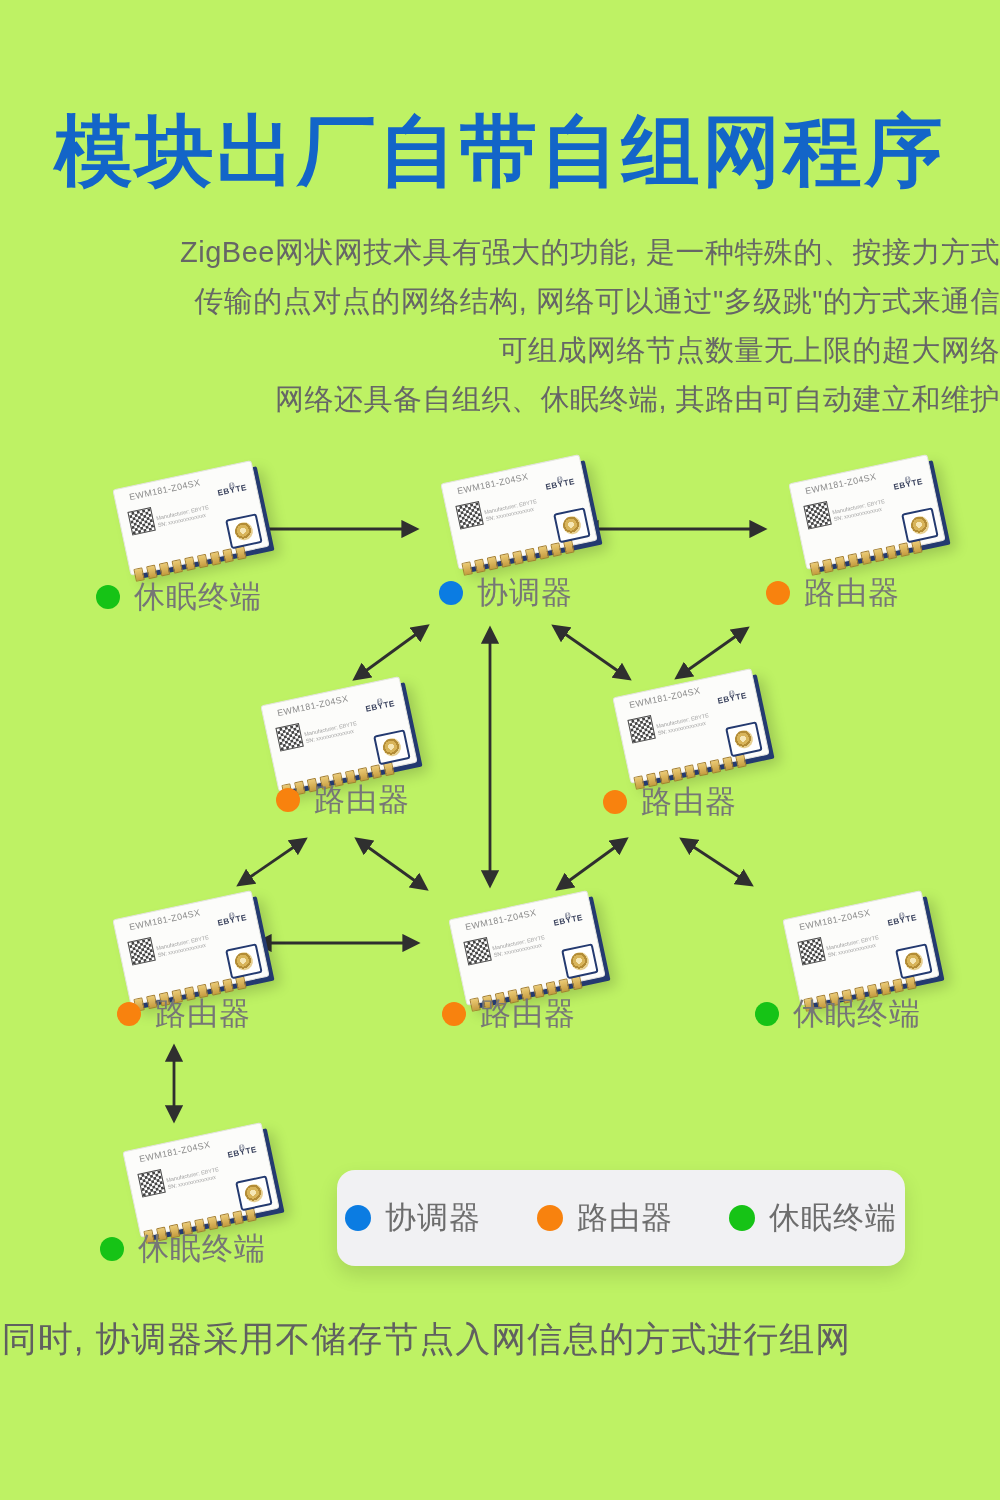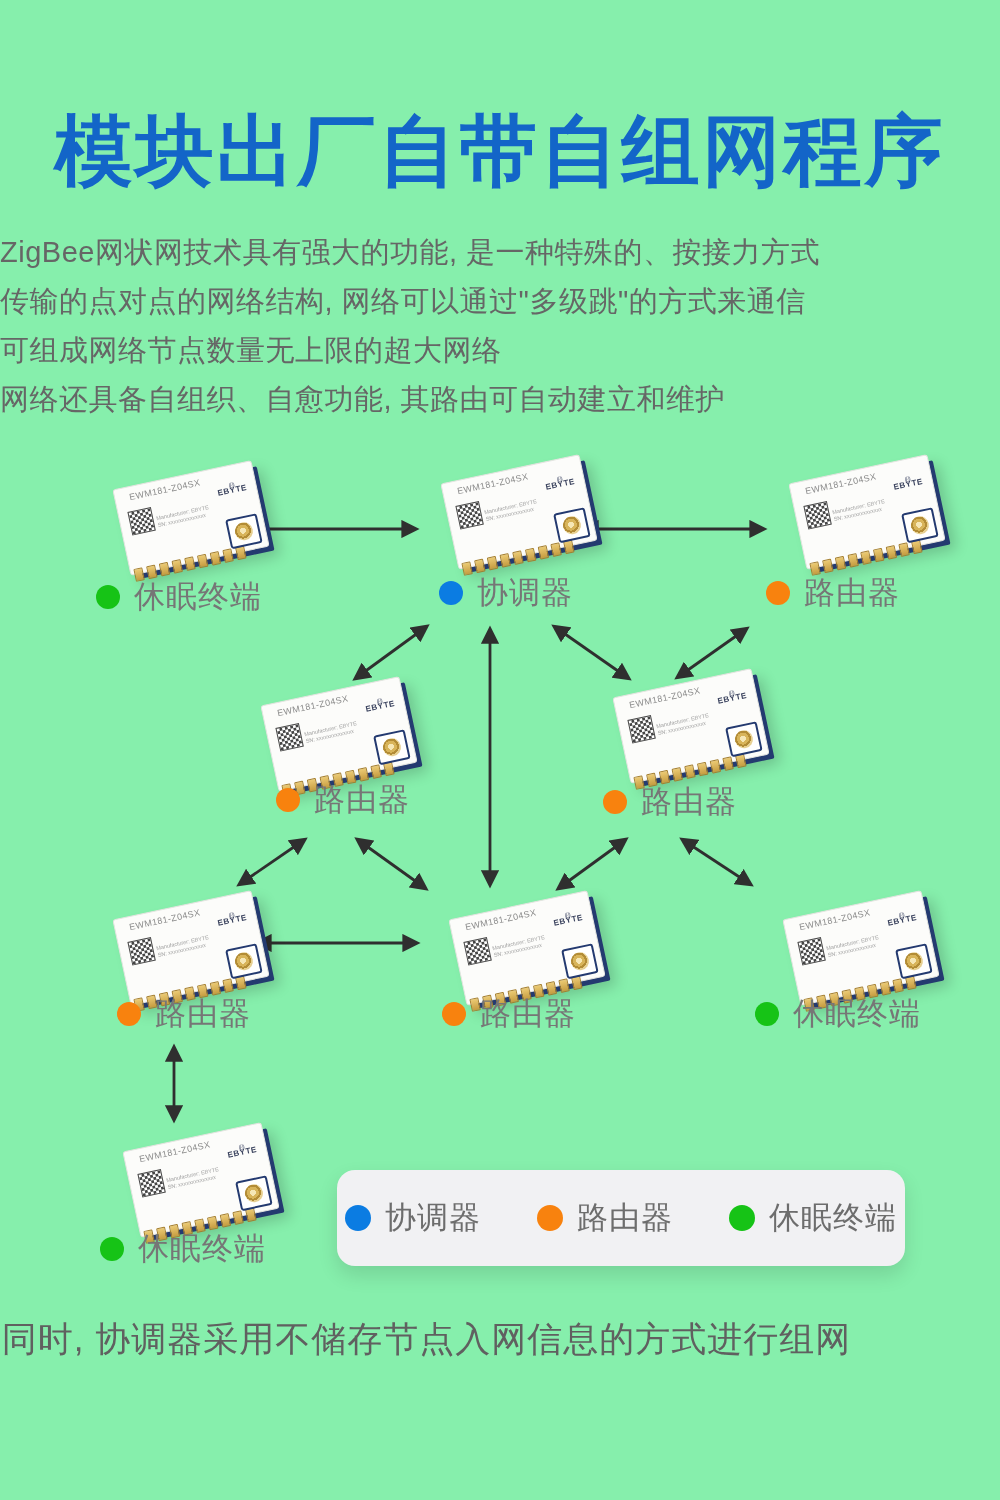--- a/index.html
+++ b/index.html
@@ -1,22 +1,22 @@
 <!DOCTYPE html>
 <html><head>
 <meta charset="utf-8">
 <style>
   html,body{margin:0;padding:0;background:#fff;}
   body{font-family:"Liberation Sans","DejaVu Sans",sans-serif;}
-  .page{position:relative;width:1000px;height:1500px;background:#86efac;overflow:hidden;margin:0 auto;}
+  .page{position:relative;width:1000px;height:1500px;background:#bef264;overflow:hidden;margin:0 auto;}
 
   .title{position:absolute;top:100px;left:0;width:1000px;text-align:center;
          font-size:78px;font-weight:800;color:#1365c8;letter-spacing:3px;white-space:nowrap;}
 
-  .intro{position:absolute;top:228px;left:0;width:1000px;text-align:left;
+  .intro{position:absolute;top:228px;left:0;width:1000px;text-align:right;
          font-size:29px;color:#666;letter-spacing:.5px;}
   .intro div{line-height:49px;white-space:nowrap;}
 
   .links{position:absolute;left:0;top:0;pointer-events:none;}
 
   
   .mod{position:absolute;width:160px;height:110px;}
   .pcb{position:absolute;left:10px;top:10px;width:140px;height:86px;background:#fcfcfa;
        border:1px solid #e4e4e0;border-radius:3px;transform:rotate(-12deg);
        box-shadow:5px 6px 0 -1px #243a70,9px 11px 14px rgba(0,0,0,.18);}
@@ -55,21 +55,21 @@
 <body>
 
 <div class="page">
 
   <div class="title">模块出厂自带自组网程序</div>
 
   <div class="intro">
     <div>ZigBee网状网技术具有强大的功能, 是一种特殊的、按接力方式</div>
     <div>传输的点对点的网络结构, 网络可以通过"多级跳"的方式来通信</div>
     <div>可组成网络节点数量无上限的超大网络</div>
-    <div>网络还具备自组织、自愈功能, 其路由可自动建立和维护</div>
+    <div>网络还具备自组织、休眠终端, 其路由可自动建立和维护</div>
   </div>
 
   <svg class="links" width="1000" height="1500" viewBox="0 0 1000 1500">
     <defs>
       <marker id="ah" viewBox="0 0 10 10" refX="7.5" refY="5" markerWidth="6.5" markerHeight="6.5" orient="auto-start-reverse">
         <path d="M0,0 L10,5 L0,10 Z" fill="#2f2f2f"></path>
       </marker>
     </defs>
     <g stroke="#2f2f2f" stroke-width="2.8" fill="none">
       <line x1="252" y1="529" x2="415" y2="529" marker-start="url(#ah)" marker-end="url(#ah)"></line>

